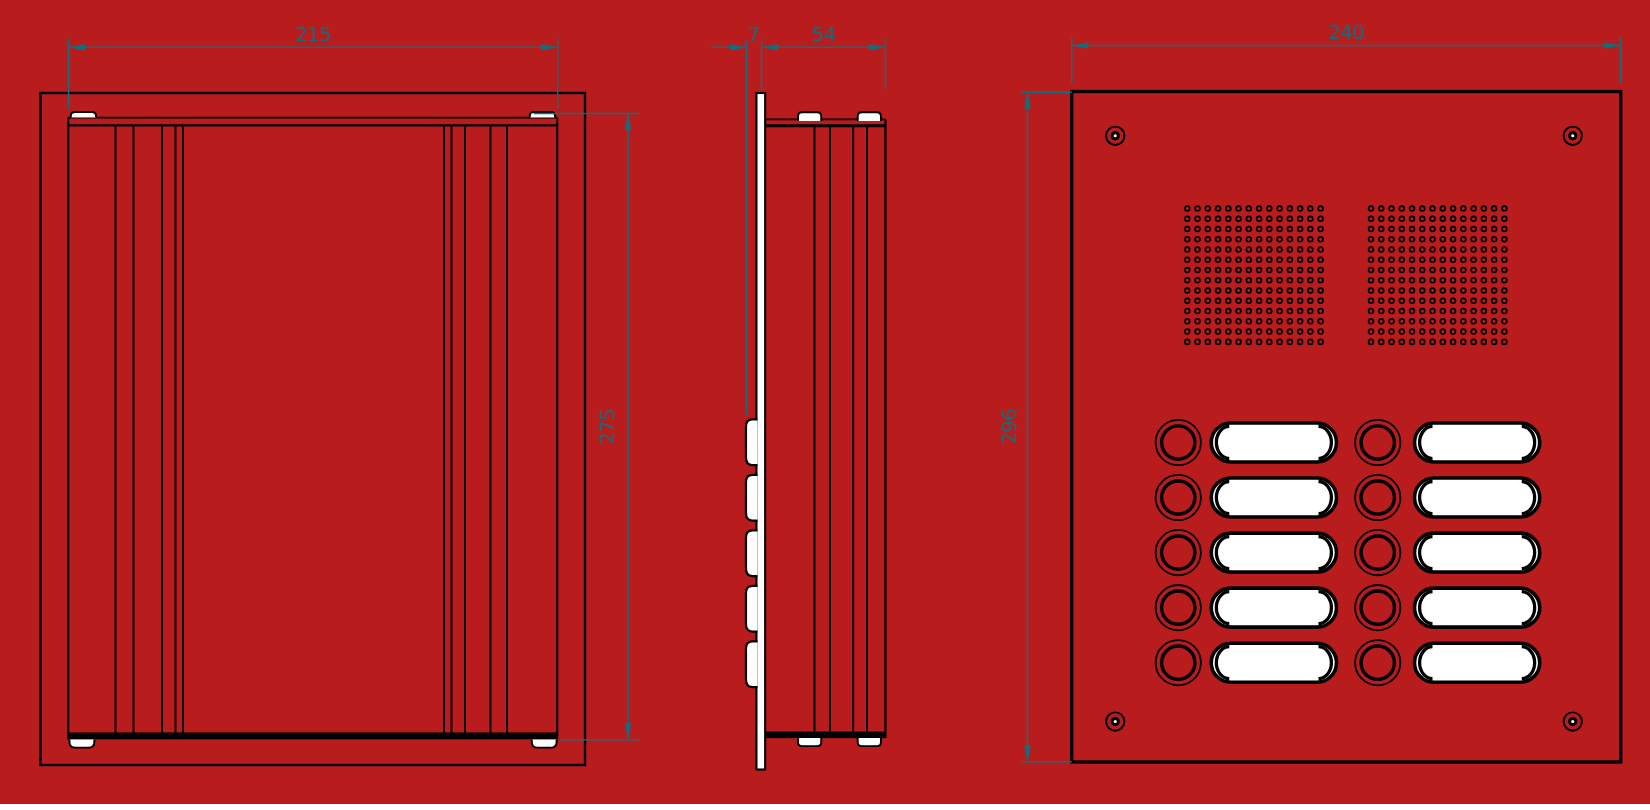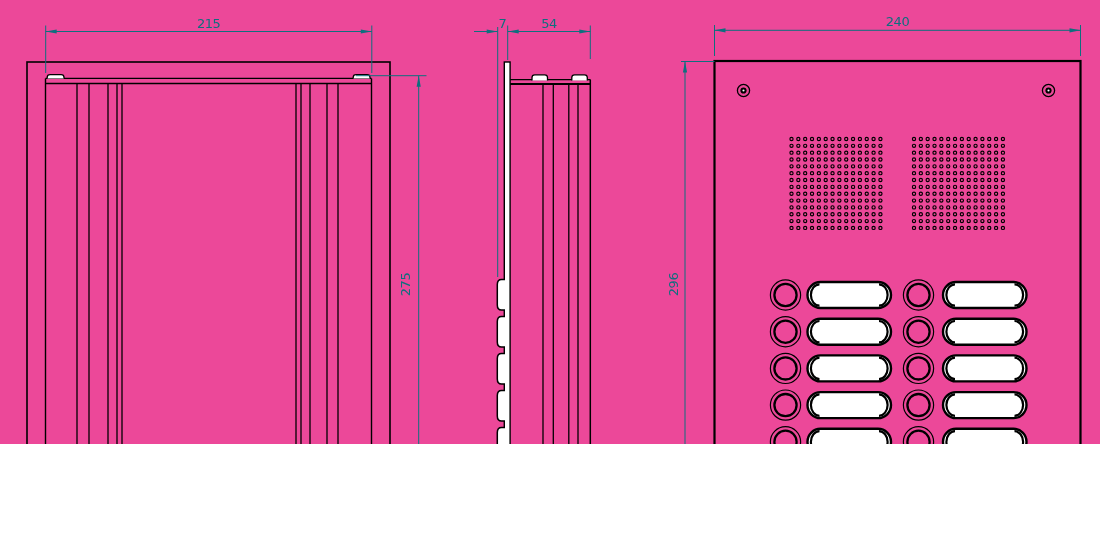--- a/index.html
+++ b/index.html
@@ -1,16 +1,16 @@
 <!DOCTYPE html>
 <html><head>
 <meta charset="utf-8">
 <style>
   html,body{margin:0;padding:0;background:#ffffff;}
-  .page{width:1100px;height:444px;position:relative;background:#ec4899;overflow:hidden;}
+  .page{width:1100px;height:536px;position:relative;background:#b91c1c;overflow:hidden;}
   svg{display:block;}
   .oln{fill:none;stroke:#000;}
   .wfill{fill:#fff;stroke:#000;}
   .dimtxt{font-family:"DejaVu Sans",sans-serif;font-size:13px;letter-spacing:-0.4px;fill:#0e6f7e;}
 </style>
 </head>
 <body>
 
 <div class="page">
 <svg width="1100" height="540" viewBox="0 0 1100 540">

